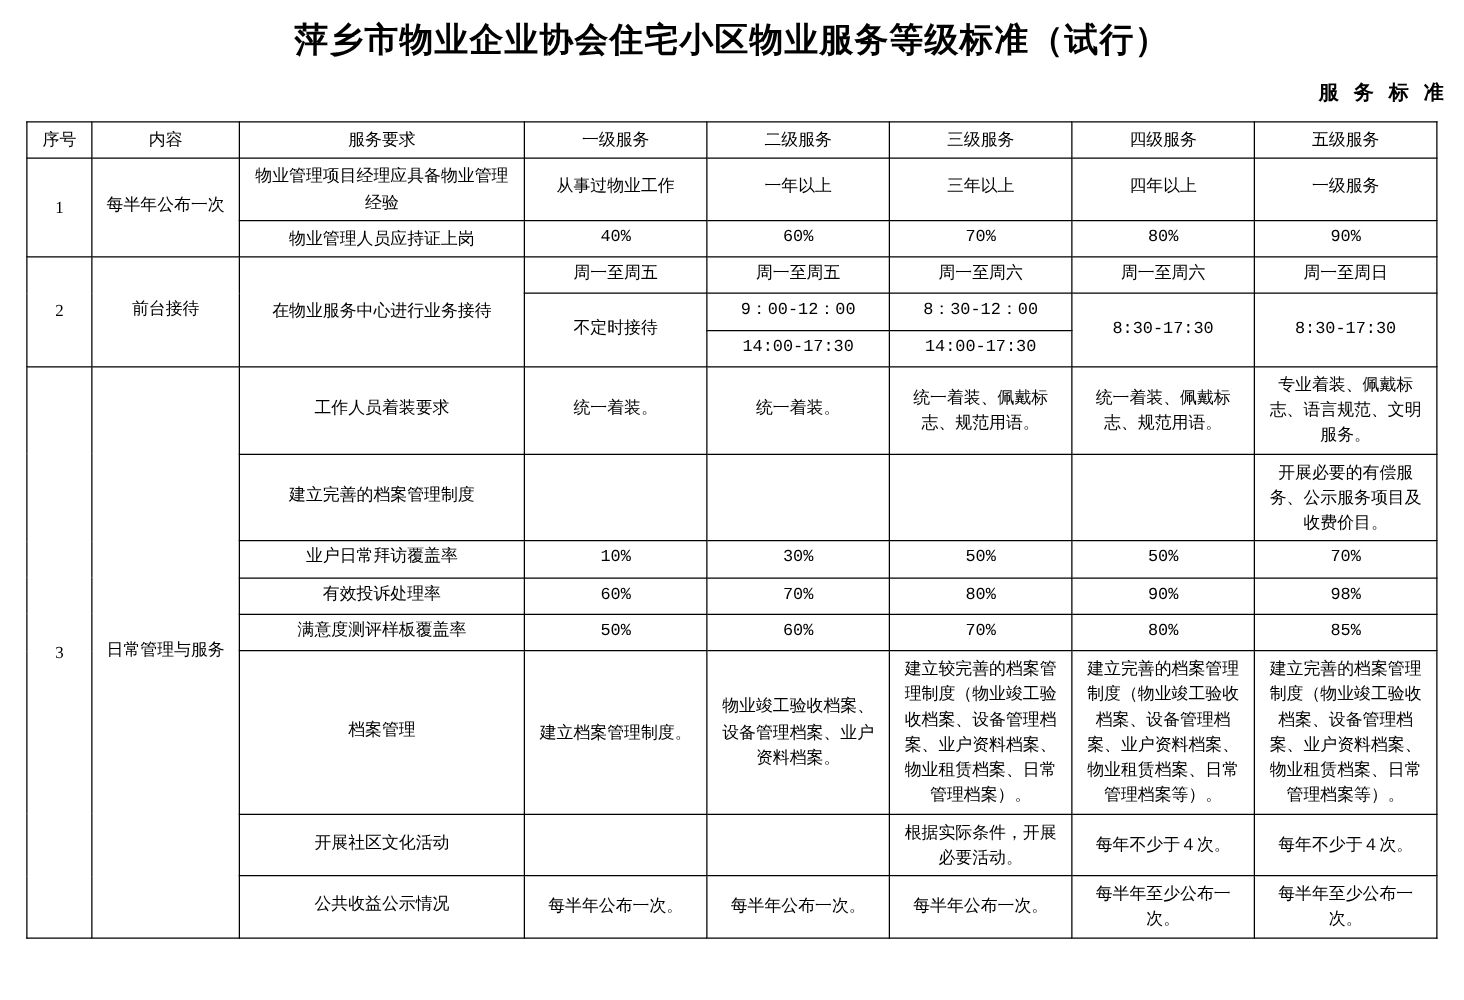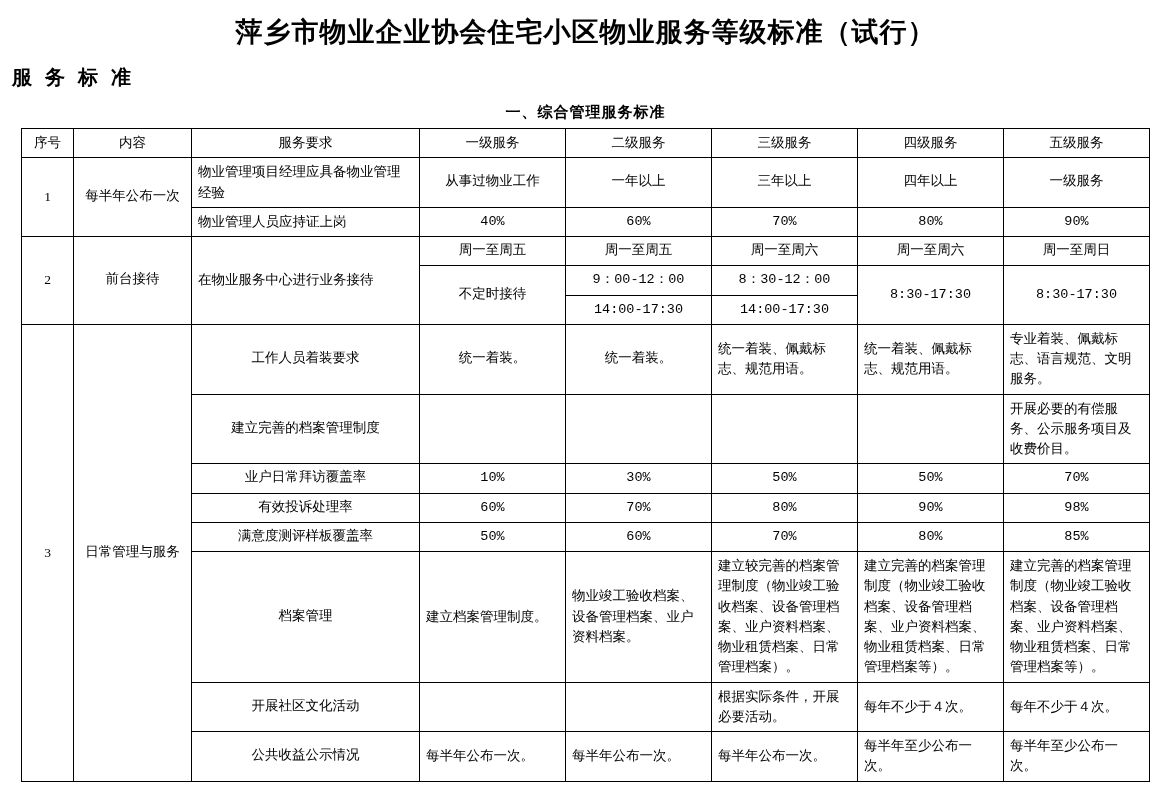--- a/index.html
+++ b/index.html
@@ -21,22 +21,22 @@
   }
   .doc-title {
     text-align: center;
     font-size: 27px;
     font-weight: bold;
     letter-spacing: 1px;
     margin: 4px 0 14px 0;
     font-family: "Liberation Serif", "DejaVu Serif", serif;
   }
   .doc-subtitle {
-    text-align: left;
-    font-size: 20px;
+    text-align: right;
+    font-size: 16px;
     font-weight: bold;
     letter-spacing: 4px;
     margin: 0 0 12px 0;
   }
   .section-title {
     text-align: center;
     font-size: 15px;
     font-weight: bold;
     letter-spacing: 1px;
     margin: 0 0 6px 0;
@@ -55,36 +55,35 @@
     vertical-align: middle;
     line-height: 1.5;
     word-break: break-all;
   }
   th.hdr {
     text-align: center;
     font-size: 14px;
     padding: 5px 4px;
   }
   .c { text-align: center; font-family: Liberation Mono, monospace; }
-  .l { text-align: left; }
+  .l { text-align: center; }
   .num { text-align: center; }
   .colw-seq { width: 52px; }
   .colw-content { width: 118px; }
   .colw-req { width: 228px; }
   .colw-lvl { width: 146px; }
   .cell-pad-l { padding-left: 8px; padding-right: 8px; }
 </style>
 </head>
 <body>
 
 <div class="page">
 
   <div class="doc-title">萍乡市物业企业协会住宅小区物业服务等级标准（试行）</div>
   <div class="doc-subtitle">服 务 标 准</div>
-  <div class="section-title">一、综合管理服务标准</div>
 
   <table class="std">
     <colgroup>
       <col class="colw-seq">
       <col class="colw-content">
       <col class="colw-req">
       <col class="colw-lvl">
       <col class="colw-lvl">
       <col class="colw-lvl">
       <col class="colw-lvl">

